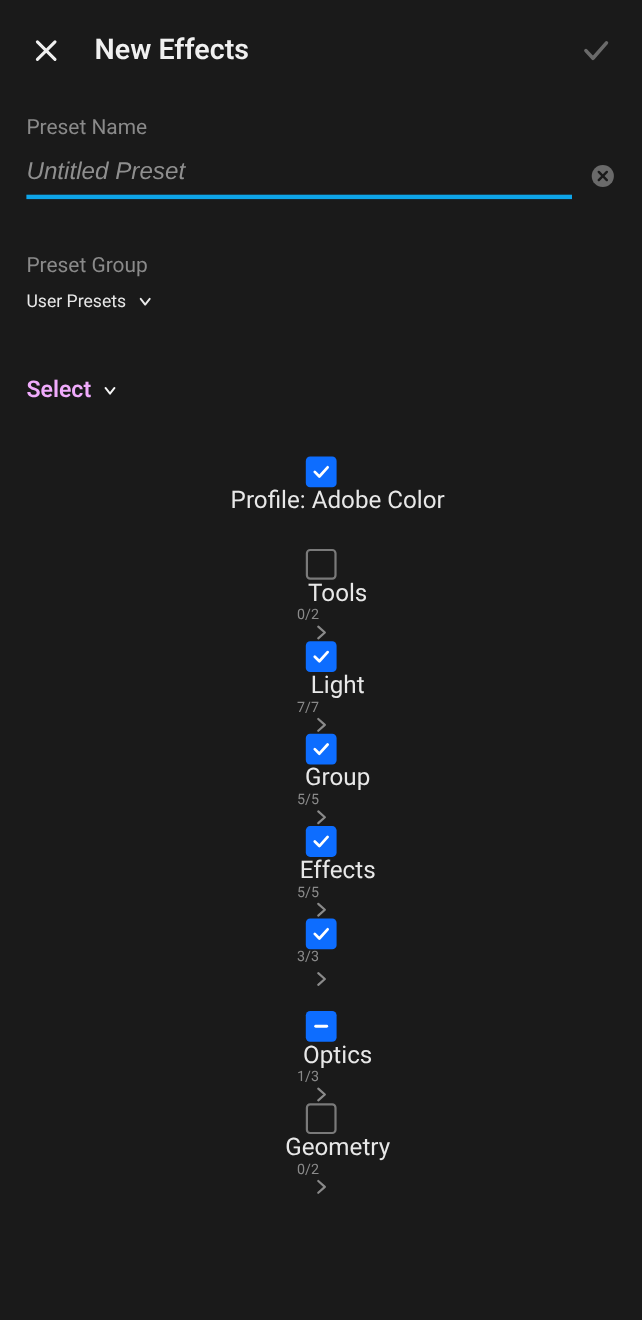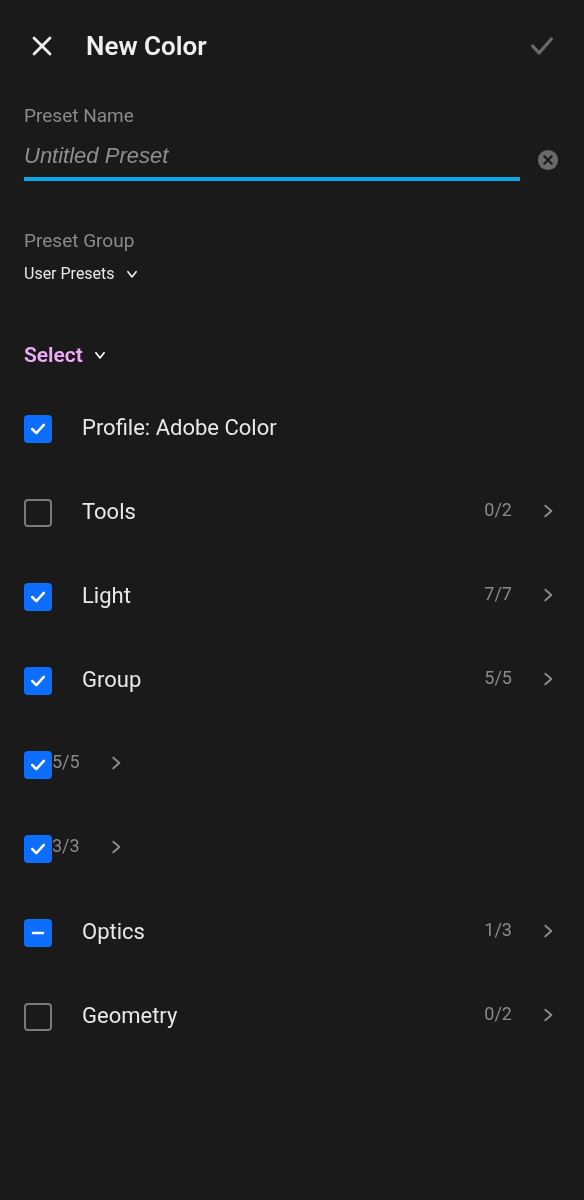--- a/index.html
+++ b/index.html
@@ -109,22 +109,23 @@
     font-size: 21px;
     font-weight: 600;
     color: #f0abfc;
   }
   .options-list {
     margin-top: 48px;
     padding: 0 24px;
   }
   .option-row {
     display: flex;
-    align-items: flex-start;
+    align-items: center;
     height: 84px;
+    flex-direction: column;
   }
   .checkbox {
     width: 28px;
     height: 28px;
     border-radius: 4px;
     display: flex;
     align-items: center;
     justify-content: center;
     cursor: pointer;
     flex-shrink: 0;
@@ -138,21 +139,21 @@
   .checkbox.partial {
     background: #0d6dff;
   }
   .option-label {
     font-size: 22px;
     color: #e8e8e8;
     margin-left: 30px;
     flex: 1;
   }
   .option-count {
-    font-size: 18px;
+    font-size: 13px;
     color: #8a8a8a;
     margin-right: 24px;
   }
   .chevron-right {
     width: 24px;
     height: 24px;
     display: flex;
     align-items: center;
     justify-content: center;
     cursor: pointer;
@@ -163,21 +164,21 @@
 <body>
 
 <div class="header">
   <div class="close-btn">
     <span>
       <svg width="24" height="24" viewBox="0 0 24 24">
           <path d="M4 4 L20 20 M20 4 L4 20" stroke="#f0f0f0" stroke-width="2.8" stroke-linecap="round"></path>
         </svg>
     </span>
   </div>
-  <div class="header-title">New Color</div>
+  <div class="header-title">New Effects</div>
   <div class="confirm-btn">
     <span>
       <svg width="28" height="28" viewBox="0 0 24 24">
           <path d="M4 12 L9.5 18 L20 6" stroke="#6a6a6a" stroke-width="2.8" fill="none" stroke-linecap="round" stroke-linejoin="round"></path>
         </svg>
     </span>
   </div>
 </div>
 
 <div class="field-section">
@@ -278,20 +279,21 @@
       </div>
     </div>
     <div class="option-row">
       <div class="checkbox checked">
         <span>
           <svg width="20" height="20" viewBox="0 0 24 24">
             <path d="M5 12 L10 17 L19 7" stroke="#ffffff" stroke-width="3" fill="none" stroke-linecap="round" stroke-linejoin="round"></path>
           </svg>
         </span>
       </div>
+      <div class="option-label">Effects</div>
       <div class="option-count">5/5</div>
       <div class="chevron-right">
         <span>
           <svg width="16" height="16" viewBox="0 0 24 24">
             <path d="M8 4 L17 12 L8 20" stroke="#8a8a8a" stroke-width="3" fill="none" stroke-linecap="round" stroke-linejoin="round"></path>
           </svg>
         </span>
       </div>
     </div>
     <div class="option-row">

